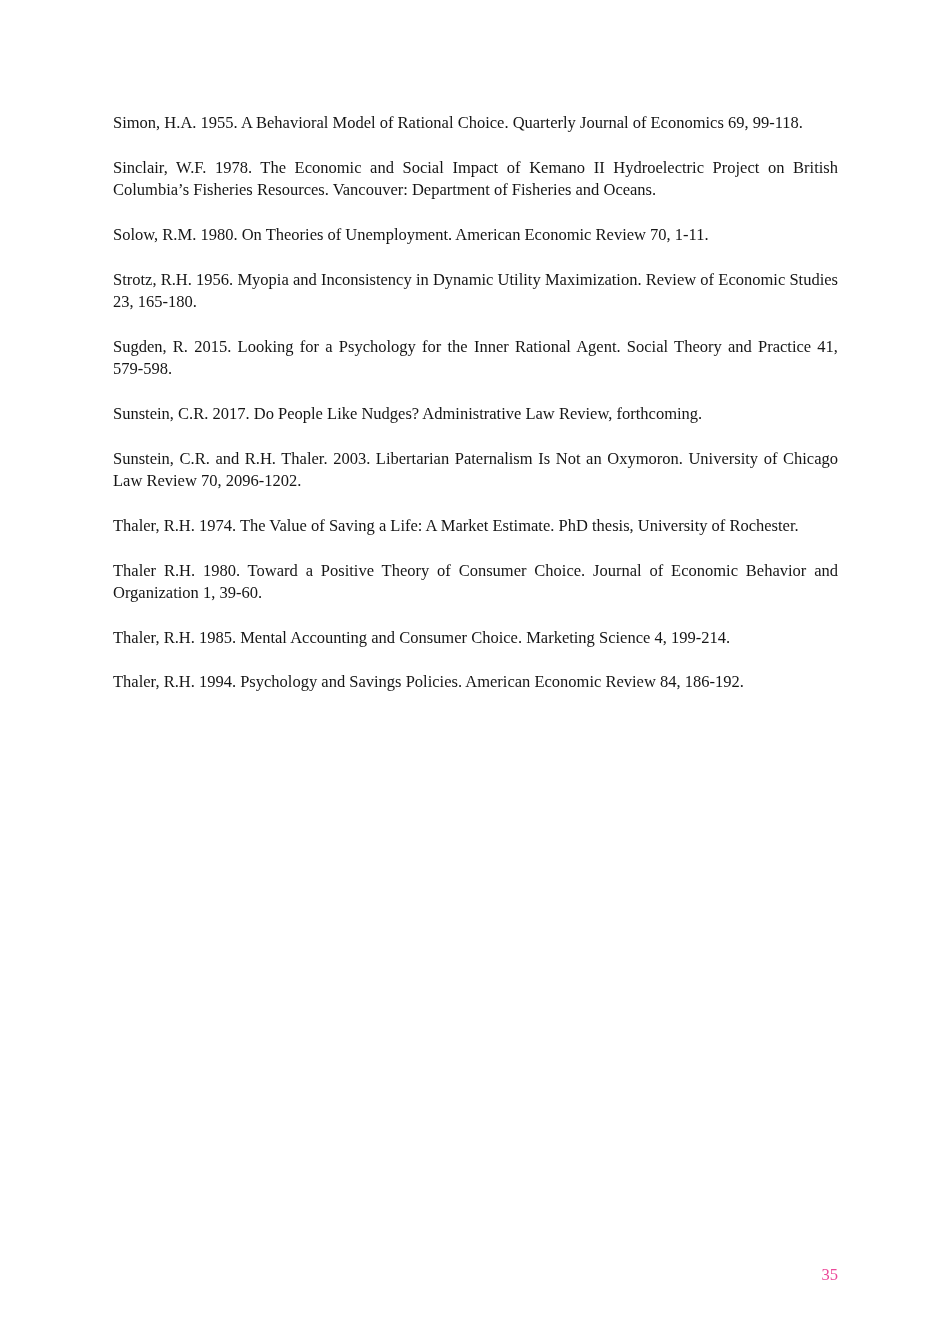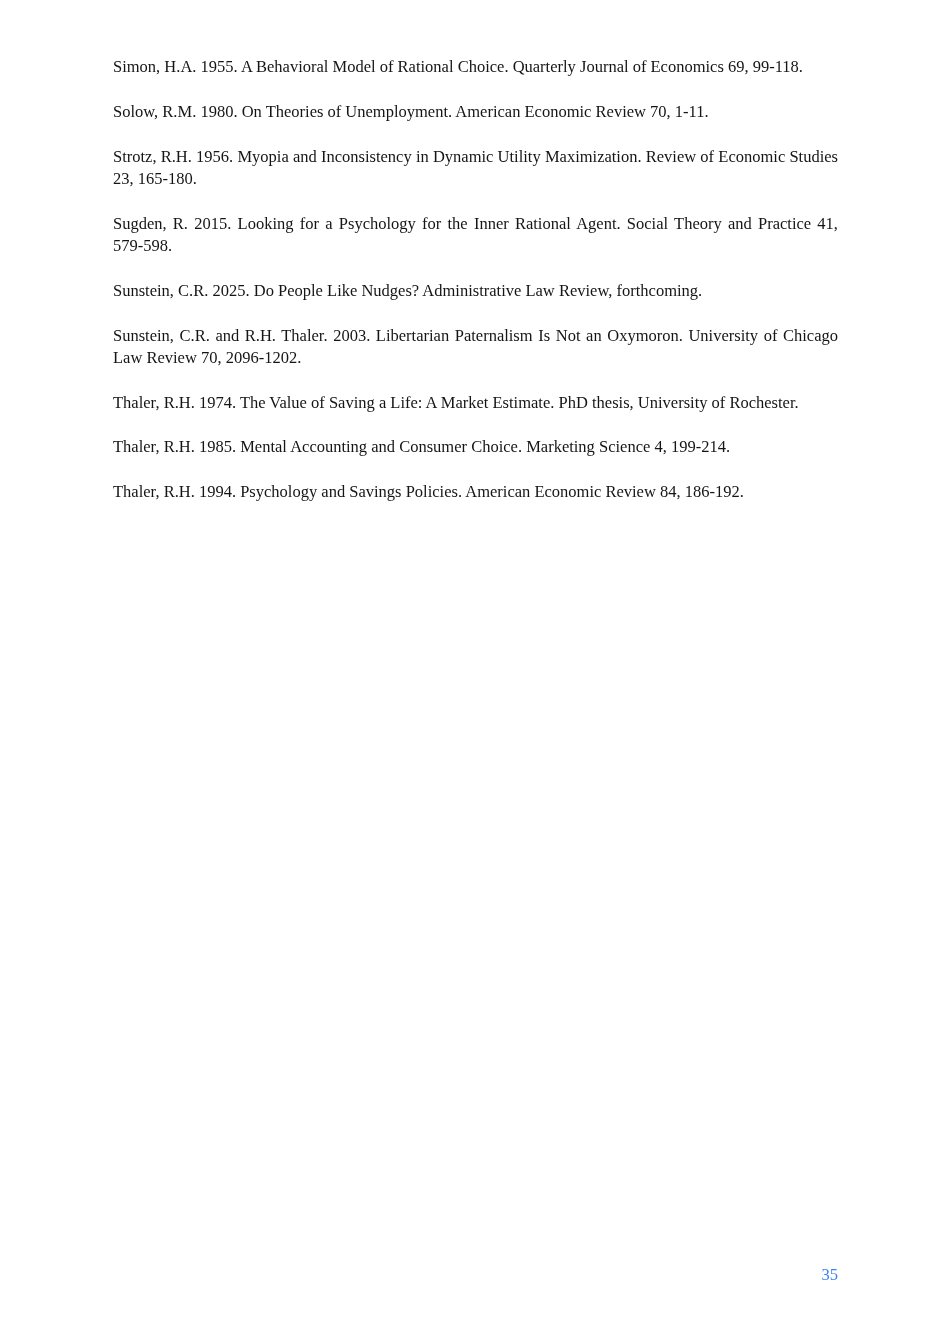--- a/index.html
+++ b/index.html
@@ -7,66 +7,68 @@
     padding: 0;
     background: #ffffff;
   }
   .page {
     position: relative;
     width: 950px;
     height: 1342px;
     margin: 0 auto;
     background: #ffffff;
     box-sizing: border-box;
-    padding: 56px 112px 0 113px;
+    padding: 112px 112px 0 113px;
     font-family: "Liberation Serif", "DejaVu Serif", serif;
     color: #151515;
     overflow: hidden;
   }
   .references {
     width: 725px;
   }
   .ref {
     font-size: 16.5px;
     line-height: 22.3px;
     text-align: justify;
     margin: 0 0 22.5px 0;
     padding: 0;
   }
   .page-number {
     position: absolute;
     right: 112px;
     bottom: 56px;
     font-size: 16.5px;
     line-height: 22px;
-    color: #3b82f6;
+    color: #ec4899;
   }
 </style>
 </head>
 <body>
 
 <div class="page">
   <div class="references">
   <p class="ref">Simon, H.A. 1955. A Behavioral Model of Rational Choice. Quarterly Journal of Economics 69, 99-118.</p>
 
+  <p class="ref">Sinclair, W.F. 1978. The Economic and Social Impact of Kemano II Hydroelectric Project on British Columbia’s Fisheries Resources. Vancouver: Department of Fisheries and Oceans.</p>
 
 
   <p class="ref">Solow, R.M. 1980. On Theories of Unemployment. American Economic Review 70, 1-11.</p>
 
   <p class="ref">Strotz, R.H. 1956. Myopia and Inconsistency in Dynamic Utility Maximization. Review of Economic Studies 23, 165-180.</p>
 
 
   <p class="ref">Sugden, R. 2015. Looking for a Psychology for the Inner Rational Agent. Social Theory and Practice 41, 579-598.</p>
 
-  <p class="ref">Sunstein, C.R. 2025. Do People Like Nudges? Administrative Law Review, forthcoming.</p>
+  <p class="ref">Sunstein, C.R. 2017. Do People Like Nudges? Administrative Law Review, forthcoming.</p>
 
   <p class="ref">Sunstein, C.R. and R.H. Thaler. 2003. Libertarian Paternalism Is Not an Oxymoron. University of Chicago Law Review 70, 2096-1202.</p>
 
   <p class="ref">Thaler, R.H. 1974. The Value of Saving a Life: A Market Estimate. PhD thesis, University of Rochester.</p>
 
+  <p class="ref">Thaler R.H. 1980. Toward a Positive Theory of Consumer Choice. Journal of Economic Behavior and Organization 1, 39-60.</p>
 
 
   <p class="ref">Thaler, R.H. 1985. Mental Accounting and Consumer Choice. Marketing Science 4, 199-214.</p>
 
   <p class="ref">Thaler, R.H. 1994. Psychology and Savings Policies. American Economic Review 84, 186-192.</p>
 
 
 
 </div>
   <div class="page-number">35</div>

